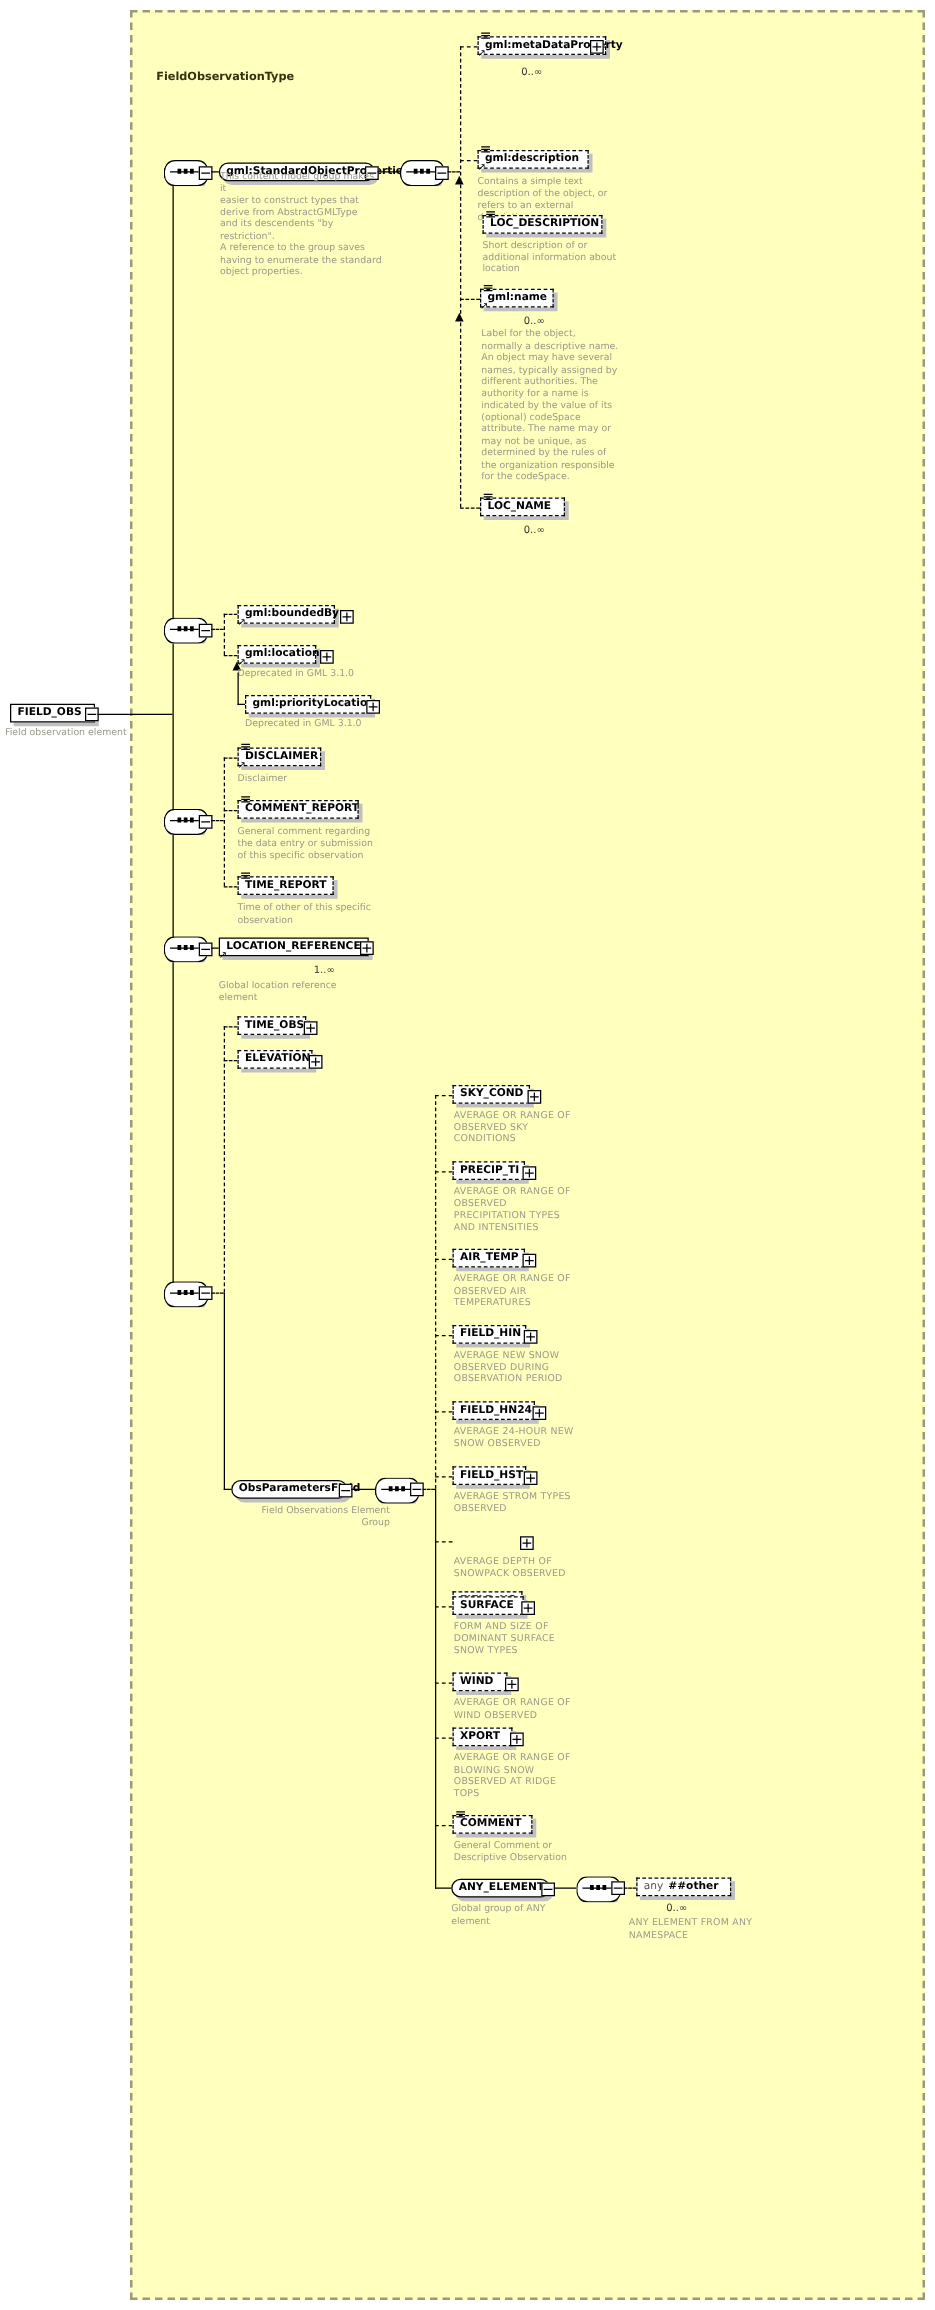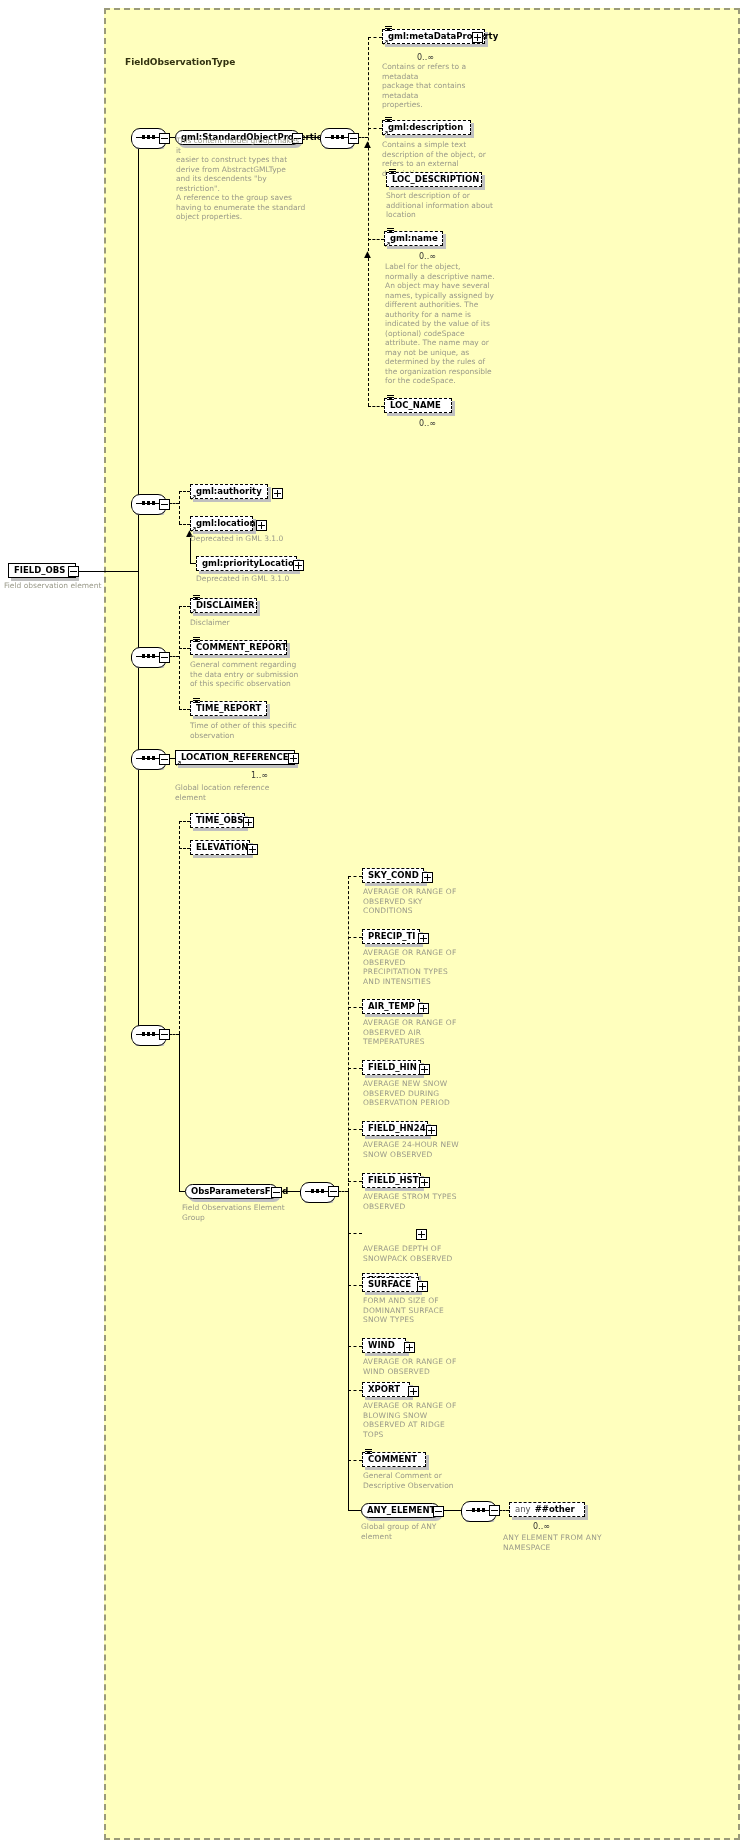--- a/index.html
+++ b/index.html
@@ -170,23 +170,20 @@
     <span class="doclines">
         <i></i>
         <i></i>
         <i></i>
       </span>
     <span class="refarrow">↗</span>
     <span class="lbl">gml:metaDataProperty</span>
   </div>
   <div class="expander-out plus" style="left:472px;top:32px;"></div>
   <div class="occ" style="left:417px;top:53px;">0..∞</div>
-  <div class="doc" style="left:382px;top:62px;width:120px;">Contains or refers to a metadata
-package that contains metadata
-properties.</div>
 
   <div class="h-dash" style="left:368px;top:128px;width:14px;"></div>
   <div class="node dashed shadow" style="left:382px;top:120px;width:89px;">
     <span class="doclines">
         <i></i>
         <i></i>
         <i></i>
       </span>
     <span class="refarrow">↗</span>
     <span class="lbl">gml:description</span>
@@ -255,21 +252,21 @@
     <div class="dot" style="left:16px;"></div>
     <div class="dot" style="left:21px;"></div>
   </div>
   <div class="expander-out" style="left:159px;top:499px;"></div>
   <div class="h-dash" style="left:169px;top:503px;width:10px;"></div>
   <div class="v-dash" style="left:179px;top:491px;height:33px;"></div>
 
   <div class="h-dash" style="left:179px;top:491px;width:11px;"></div>
   <div class="node dashed shadow" style="left:190px;top:484px;width:78px;">
     <span class="refarrow">↗</span>
-    <span class="lbl">gml:authority</span>
+    <span class="lbl">gml:boundedBy</span>
   </div>
   <div class="expander-out plus" style="left:272px;top:488px;"></div>
 
   <div class="h-dash" style="left:179px;top:524px;width:11px;"></div>
   <div class="node dashed shadow" style="left:190px;top:516px;width:63px;">
     <span class="refarrow">↗</span>
     <span class="lbl">gml:location</span>
   </div>
   <div class="expander-out plus" style="left:256px;top:520px;"></div>
   <div class="uparrow" style="left:186px;top:529px;">▲</div>
@@ -375,21 +372,21 @@
   <div class="h-dash" style="left:179px;top:848px;width:11px;"></div>
   <div class="node dashed shadow" style="left:190px;top:840px;width:60px;">
     <span class="lbl">ELEVATION</span>
   </div>
   <div class="expander-out plus" style="left:247px;top:844px;"></div>
 
   <div class="node rounded solid shadow" style="left:185px;top:1184px;width:93px;border-radius:8px;">
     <span class="lbl">ObsParametersField</span>
   </div>
   <div class="expander-out" style="left:271px;top:1187px;"></div>
-  <div class="doc" style="left:182px;top:1203px;width:130px;">Field Observations Element
+  <div class="doc" style="left:182px;top:1203px;width:130px;text-align:right;">Field Observations Element
 Group</div>
 
   <div class="h-line" style="left:281px;top:1191px;width:19px;"></div>
   <div class="seq" style="left:300px;top:1182px;">
     <div class="body"></div>
     <div class="dots"></div>
     <div class="dot" style="left:11px;"></div>
     <div class="dot" style="left:16px;"></div>
     <div class="dot" style="left:21px;"></div>
   </div>

